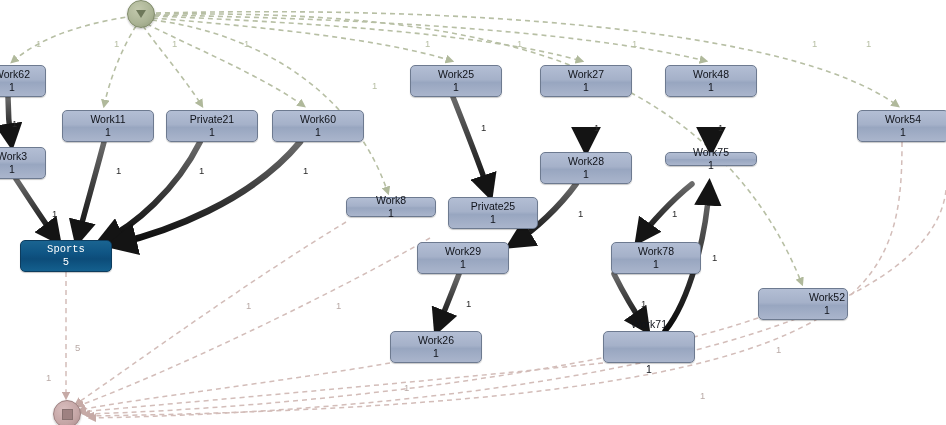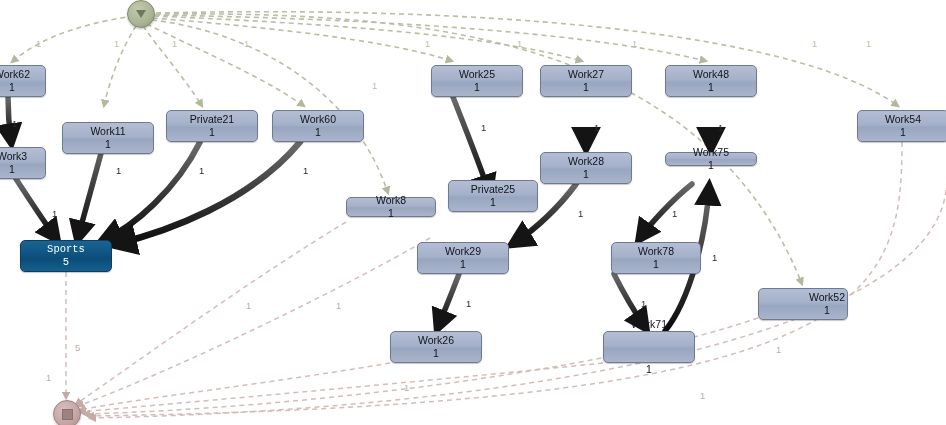--- a/index.html
+++ b/index.html
@@ -111,37 +111,37 @@
 
   <div id="nodes-host">
       <div class="node" style="left: -22px; top: 65px; width: 68px; height: 32px;">
         <span class="nlabel">Work62</span>
         <span class="ncount">1</span>
       </div>
       <div class="node" style="left: -22px; top: 147px; width: 68px; height: 32px;">
         <span class="nlabel">Work3</span>
         <span class="ncount">1</span>
       </div>
-      <div class="node" style="left: 62px; top: 110px; width: 92px; height: 32px; margin-top: 12px;">
+      <div class="node" style="left: 62px; top: 110px; width: 92px; height: 32px;">
         <span class="nlabel">Work11</span>
         <span class="ncount">1</span>
       </div>
       <div class="node" style="left: 166px; top: 110px; width: 92px; height: 32px;">
         <span class="nlabel">Private21</span>
         <span class="ncount">1</span>
       </div>
       <div class="node" style="left: 272px; top: 110px; width: 92px; height: 32px;">
         <span class="nlabel">Work60</span>
         <span class="ncount">1</span>
       </div>
       <div class="node highlight" style="left: 20px; top: 240px; width: 92px; height: 32px;">
         <span class="nlabel">Sports</span>
         <span class="ncount">5</span>
       </div>
-      <div class="node" style="left: 410px; top: 65px; width: 92px; height: 32px; margin-left: 21px;">
+      <div class="node" style="left: 410px; top: 65px; width: 92px; height: 32px;">
         <span class="nlabel">Work25</span>
         <span class="ncount">1</span>
       </div>
       <div class="node" style="left: 540px; top: 65px; width: 92px; height: 32px;">
         <span class="nlabel">Work27</span>
         <span class="ncount">1</span>
       </div>
       <div class="node" style="left: 665px; top: 65px; width: 92px; height: 32px;">
         <span class="nlabel">Work48</span>
         <span class="ncount">1</span>
@@ -155,21 +155,21 @@
         <span class="ncount">1</span>
       </div>
       <div class="node" style="left: 665px; top: 152px; width: 92px; height: 14px;">
         <span class="nlabel">Work75</span>
         <span class="ncount">1</span>
       </div>
       <div class="node" style="left: 346px; top: 197px; width: 90px; height: 20px;">
         <span class="nlabel">Work8</span>
         <span class="ncount">1</span>
       </div>
-      <div class="node" style="left: 448px; top: 180px; width: 90px; height: 32px;">
+      <div class="node" style="left: 448px; top: 197px; width: 90px; height: 32px;">
         <span class="nlabel">Private25</span>
         <span class="ncount">1</span>
       </div>
       <div class="node" style="left: 417px; top: 242px; width: 92px; height: 32px; text-align: right;">
         <span class="nlabel">Work29</span>
         <span class="ncount">1</span>
       </div>
       <div class="node" style="left: 563px; top: 242px; width: 90px; height: 32px; margin-left: 48px;">
         <span class="nlabel">Work78</span>
         <span class="ncount">1</span>

